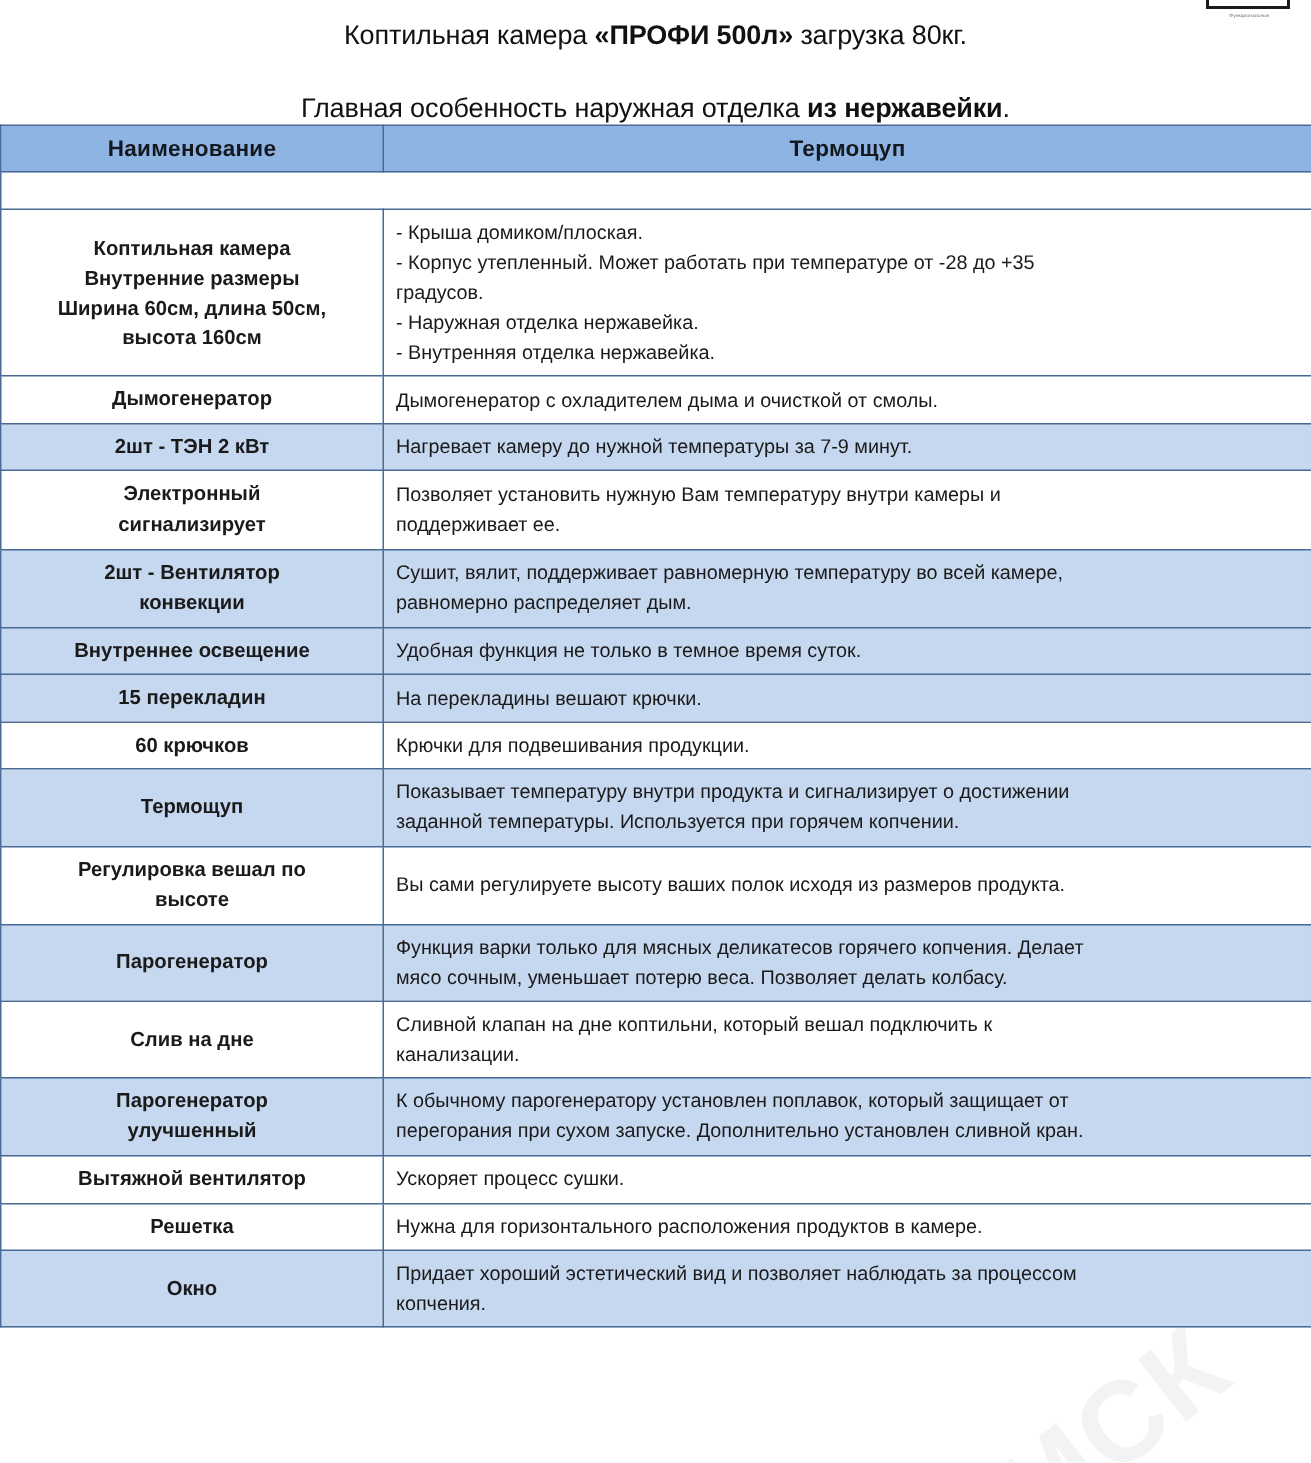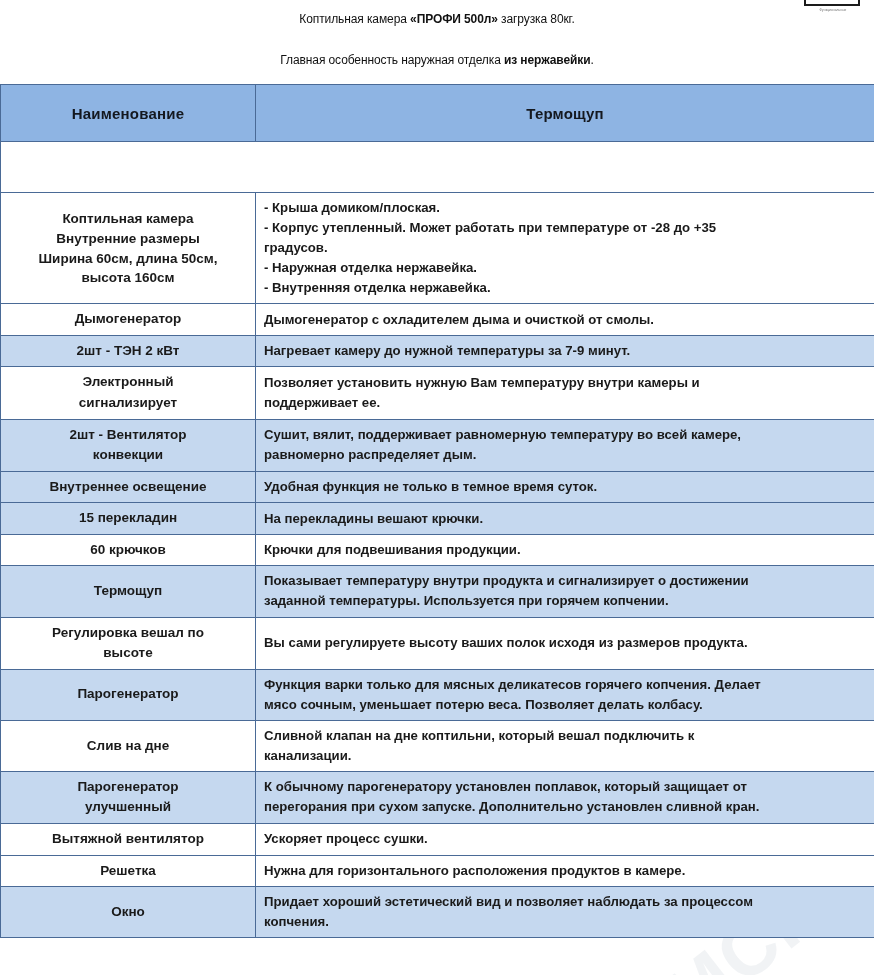--- a/index.html
+++ b/index.html
@@ -51,28 +51,28 @@
     overflow: hidden;
     filter: blur(.25px);
   }
 
   
   .headings {
     padding-top: 12px;
   }
   .heading-line {
     text-align: center;
-    font-size: 12px;
+    font-size: 18px;
     line-height: 1.25;
     color: #111111;
     letter-spacing: -0.1px;
     white-space: nowrap;
   }
   .heading-line.first { margin-bottom: 26px; }
-  .heading-line.second { margin-bottom: 16px; }
+  .heading-line.second { }
   .heading-line b { font-weight: 700; }
 
   
   .watermark {
     position: absolute;
     right: 38px;
     bottom: 40px;
     font-size: 76px;
     font-weight: 700;
     color: rgba(150,160,175,0.13);
@@ -92,21 +92,21 @@
     border-collapse: collapse;
     table-layout: fixed;
     font-size: 13.5px;
   }
   .spec-table col.c-name { width: 255px; }
   .spec-table col.c-desc { width: 619px; }
 
   .spec-table th,
   .spec-table td {
     border: 1px solid #4a6a96;
-    padding: 13px;
+    padding: 0;
     vertical-align: middle;
   }
 
   thead th {
     background: #8eb4e3;
     color: #14181f;
     font-weight: 700;
     font-size: 15px;
     height: 30px;
     text-align: center;
@@ -118,21 +118,21 @@
     font-weight: 700;
     padding: 5px 6px;
     line-height: 1.45;
     font-size: 13.5px;
   }
   td.desc-cell {
     text-align: left;
     padding: 5px 10px 5px 8px;
     line-height: 1.52;
     font-size: 13.2px;
-    font-weight: 700;
+    font-weight: 400;
   }
   td.desc-cell .ln { display: block; }
 
   tr.shade-blue td { background: #c5d8ef; }
   tr.shade-white td { background: #ffffff; }
 
   tr.blank-row td {
     background: #ffffff;
     height: 24px;
     border-left: 1px solid #4a6a96;

